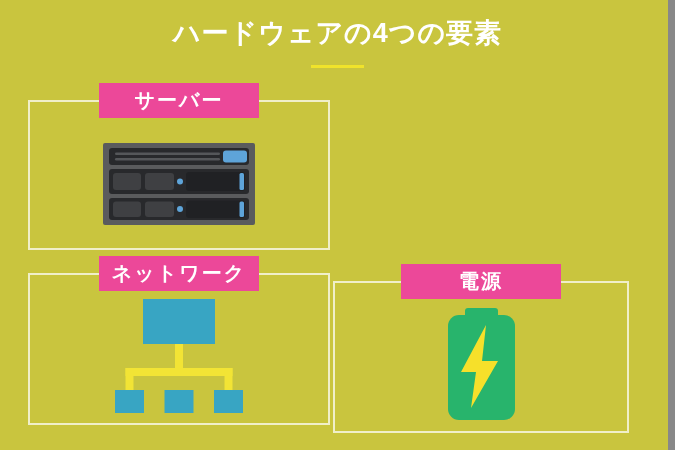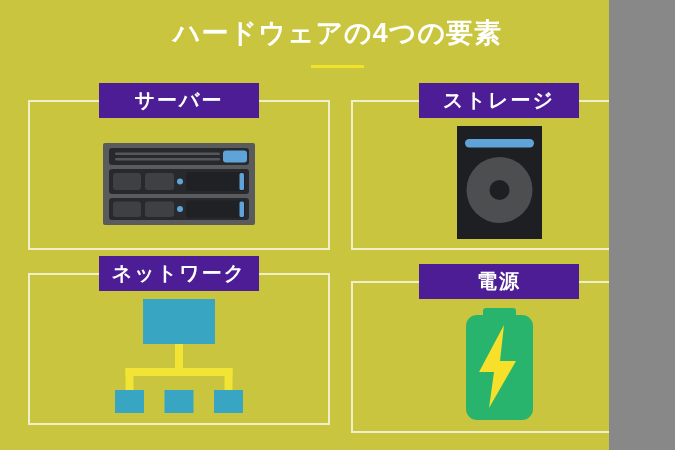--- a/index.html
+++ b/index.html
@@ -1,42 +1,42 @@
 <!DOCTYPE html>
 <html><head>
 <meta charset="utf-8">
 <style>
   html,body { margin:0; padding:0; background:#888; }
   .canvas {
-    position:relative; width:609px; height:450px;
+    position:relative; width:668px; height:450px;
     background:#c9c53e; overflow:hidden;
     font-family:"Liberation Sans", sans-serif;
   }
   .title {
     position:absolute; top:16px; left:0; width:675px;
     text-align:center; color:#ffffff;
     font-size:27px; font-weight:bold; letter-spacing:1px;
     line-height:34px;
   }
   .title-underline {
     position:absolute; top:65px; left:311px;
     width:53px; height:3px; background:#f0e32b;
   }
   .panel {
     position:absolute; box-sizing:border-box;
     border:2px solid rgba(255,255,255,0.72);
   }
   .panel-server  { left:28px;  top:100px; width:302px; height:150px; }
   .panel-storage { left:351px; top:100px; width:296px; height:150px; }
   .panel-network { left:28px;  top:273px; width:302px; height:152px; }
-  .panel-power   { left:351px; top:281px; width:296px; height:152px; }
+  .panel-power   { left:333px; top:281px; width:296px; height:152px; }
   .panel-header {
     position:absolute; top:-19px; left:50%; transform:translateX(-50%);
     min-width:160px; height:35px; line-height:35px;
-    background:#4c1d95; color:#ffffff;
+    background:#ec4899; color:#ffffff;
     font-size:20px; font-weight:bold; letter-spacing:2px;
     text-align:center; padding:0 10px; box-sizing:border-box;
     white-space:nowrap;
   }
   .icon-wrap {
     position:absolute; left:0; width:100%;
     display:flex; justify-content:center;
   }
   .panel-server  .icon-wrap { top:41px; }
   .panel-storage .icon-wrap { top:24px; }
@@ -72,31 +72,20 @@
         <rect x="6" y="55" width="140" height="22" rx="3" fill="#28292c"></rect>
         <rect x="10" y="58.5" width="28" height="15.5" rx="3" fill="#3f4043"></rect>
         <rect x="42" y="58.5" width="29" height="15.5" rx="3" fill="#3f4043"></rect>
         <circle cx="77" cy="66" r="3" fill="#5ea4d9"></circle>
         <rect x="83" y="57.5" width="59" height="17.5" rx="3" fill="#202124"></rect>
         <rect x="136.5" y="58.5" width="4.5" height="15.5" rx="1.5" fill="#5ea4d9"></rect>
       </svg>
     </div>
   </section>
 
-  <section class="panel panel-storage">
-    <div class="panel-header">ストレージ</div>
-    <div class="icon-wrap">
-      <svg width="85" height="113" viewBox="0 0 85 113" xmlns="http://www.w3.org/2000/svg">
-        <rect x="0" y="0" width="85" height="113" fill="#1e1f22"></rect>
-        <rect x="8" y="13" width="69" height="8.5" rx="4.2" fill="#5ea4d9"></rect>
-        <circle cx="42.5" cy="64" r="33" fill="#4c4e50"></circle>
-        <circle cx="42.5" cy="64" r="10" fill="#1e1f22"></circle>
-      </svg>
-    </div>
-  </section>
 
   <section class="panel panel-network">
     <div class="panel-header">ネットワーク</div>
     <div class="icon-wrap">
       <svg width="128" height="114" viewBox="0 0 128 114" xmlns="http://www.w3.org/2000/svg">
         <rect x="28" y="0" width="72" height="45" fill="#38a5c3"></rect>
         <rect x="60" y="45" width="8" height="32" fill="#f2e435"></rect>
         <rect x="10.5" y="69" width="107" height="8" fill="#f2e435"></rect>
         <rect x="10.5" y="69" width="8" height="24" fill="#f2e435"></rect>
         <rect x="109.5" y="69" width="8" height="24" fill="#f2e435"></rect>

